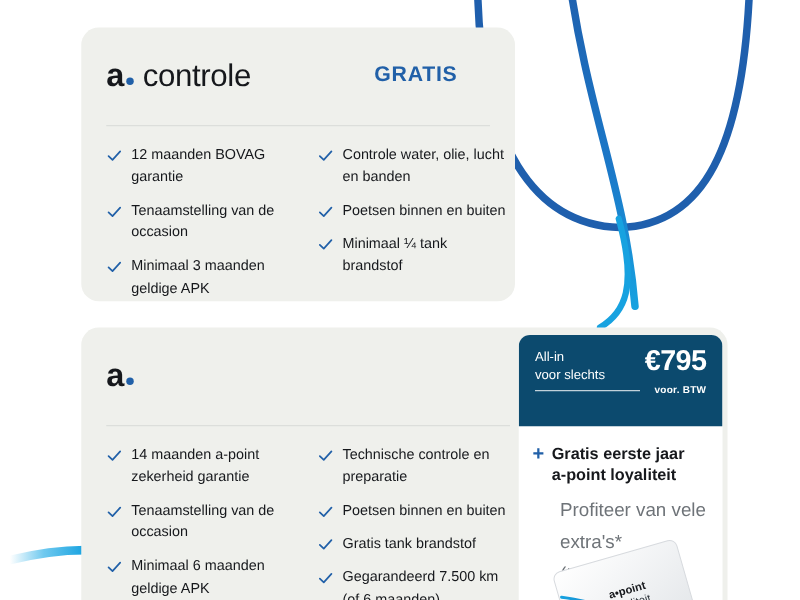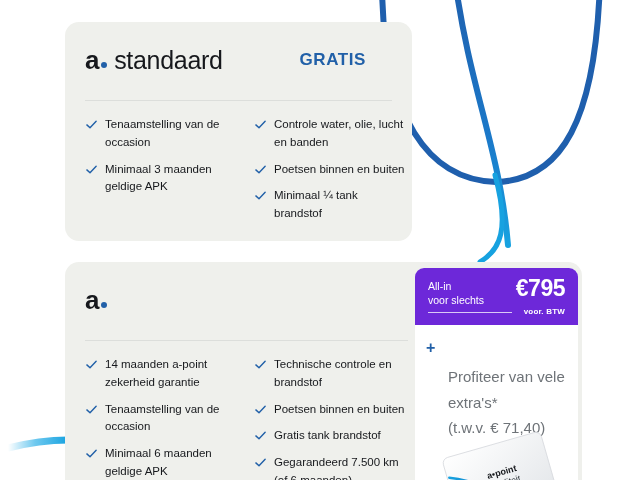--- a/index.html
+++ b/index.html
@@ -137,22 +137,22 @@
     left: 415px;
     top: 268px;
     width: 163px;
     height: 250px;
     background: #ffffff;
     border-radius: 9px;
     z-index: 3;
     overflow: hidden;
   }
   .price-header {
-    background: #6d28d9;
-    height: 57px;
+    background: #0c4a6e;
+    height: 73px;
     padding: 9px 13px 0 13px;
     box-sizing: border-box;
     position: relative;
   }
   .price-header-row {
     display: flex;
     align-items: flex-start;
     justify-content: space-between;
   }
   .allin {
@@ -244,28 +244,34 @@
     <path d="M455,-20 C470,90 500,150 508,245" fill="none" stroke="url(#gradA)" stroke-width="6" stroke-linecap="round"></path>
     <path d="M495,175 C510,230 500,250 480,262" fill="none" stroke="#17a2e0" stroke-width="5" stroke-linecap="round"></path>
     <path d="M8,448 C28,443 52,440 68,440" fill="none" stroke="url(#gradB)" stroke-width="7" stroke-linecap="round"></path>
   </svg>
 
   <div class="card" id="card-standaard">
     <div class="card-head">
       <div class="brand">
         <span class="a">a</span>
         <span class="dot"></span>
-        <span class="word">standaard</span>
+        <span class="word">controle</span>
       </div>
       <div class="price-tag">GRATIS</div>
     </div>
     <div class="divider"></div>
     <div class="cols">
 
       <div class="col">
+        <div class="feature">
+          <svg class="check" viewBox="0 0 14 14">
+              <path d="M2 7.4 L5.4 10.6 L12 3.4" fill="none" stroke="#2160a8" stroke-width="1.5" stroke-linecap="round" stroke-linejoin="round"></path>
+            </svg>
+          <span class="feature-text">12 maanden BOVAG garantie</span>
+        </div>
         <div class="feature">
           <svg class="check" viewBox="0 0 14 14">
               <path d="M2 7.4 L5.4 10.6 L12 3.4" fill="none" stroke="#2160a8" stroke-width="1.5" stroke-linecap="round" stroke-linejoin="round"></path>
             </svg>
           <span class="feature-text">Tenaamstelling van de occasion</span>
         </div>
         <div class="feature">
           <svg class="check" viewBox="0 0 14 14">
               <path d="M2 7.4 L5.4 10.6 L12 3.4" fill="none" stroke="#2160a8" stroke-width="1.5" stroke-linecap="round" stroke-linejoin="round"></path>
             </svg>
@@ -327,21 +333,21 @@
           <span class="feature-text">Minimaal 6 maanden geldige APK</span>
         </div>
 
       </div>
 
       <div class="col">
         <div class="feature">
           <svg class="check" viewBox="0 0 14 14">
               <path d="M2 7.4 L5.4 10.6 L12 3.4" fill="none" stroke="#2160a8" stroke-width="1.5" stroke-linecap="round" stroke-linejoin="round"></path>
             </svg>
-          <span class="feature-text">Technische controle en brandstof</span>
+          <span class="feature-text">Technische controle en preparatie</span>
         </div>
         <div class="feature">
           <svg class="check" viewBox="0 0 14 14">
               <path d="M2 7.4 L5.4 10.6 L12 3.4" fill="none" stroke="#2160a8" stroke-width="1.5" stroke-linecap="round" stroke-linejoin="round"></path>
             </svg>
           <span class="feature-text">Poetsen binnen en buiten</span>
         </div>
         <div class="feature">
           <svg class="check" viewBox="0 0 14 14">
               <path d="M2 7.4 L5.4 10.6 L12 3.4" fill="none" stroke="#2160a8" stroke-width="1.5" stroke-linecap="round" stroke-linejoin="round"></path>
@@ -368,20 +374,24 @@
         </div>
         <div class="amount">€795</div>
       </div>
       <div class="price-rule"></div>
       <div class="btw">voor. BTW</div>
     </div>
 
     <div class="bonus">
       <div class="bonus-row">
         <span class="plus">+</span>
+        <span class="bonus-title">
+          <span>Gratis eerste jaar</span><br>
+          <span>a-point loyaliteit</span>
+        </span>
       </div>
       <div class="bonus-sub">
         <div>Profiteer van vele extra's*</div>
         <div>(t.w.v. € 71,40)</div>
       </div>
     </div>
 
     <svg class="loyalty-card" viewBox="0 0 126 80">
       <defs>
         <linearGradient id="cardFace" x1="0" y1="0" x2="1" y2="1">

